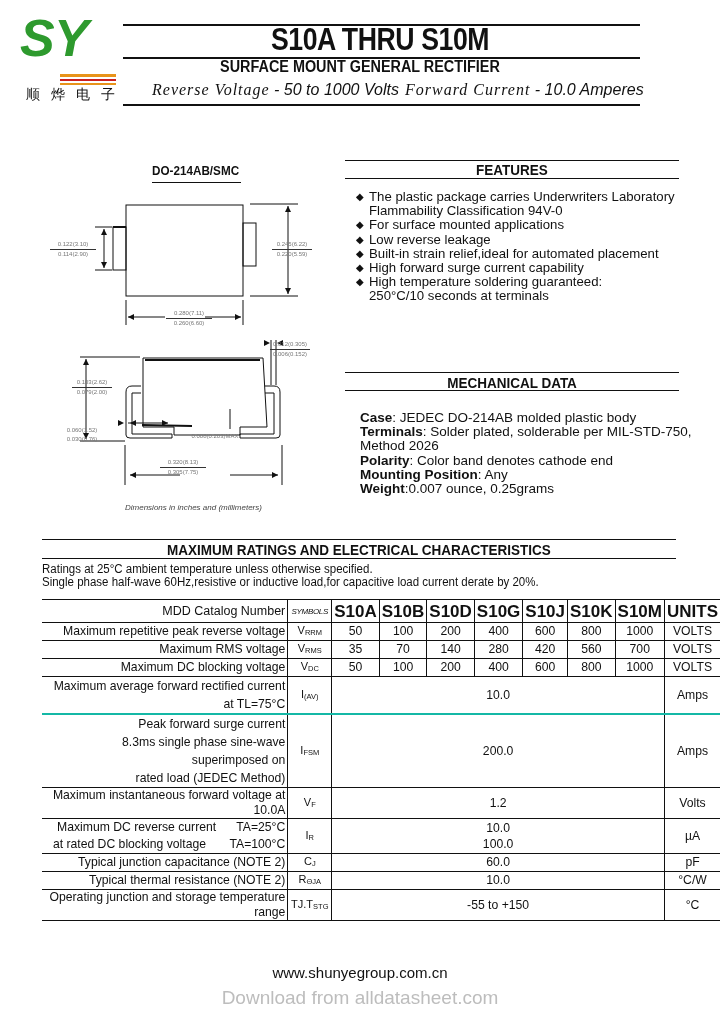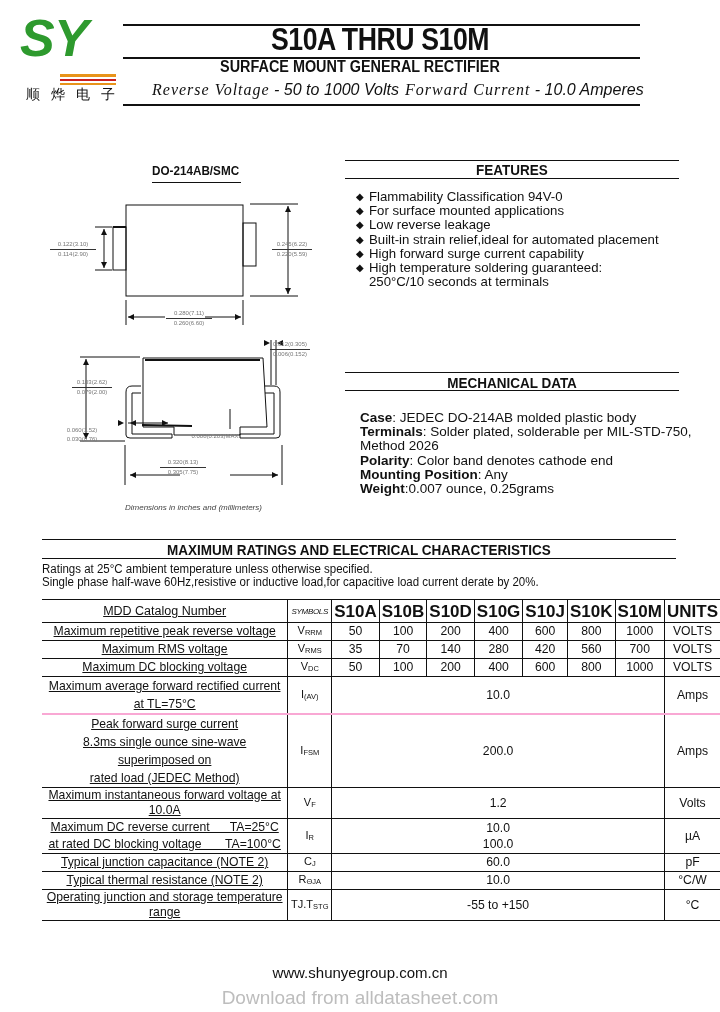--- a/index.html
+++ b/index.html
@@ -30,29 +30,29 @@
   .pkg-title { position:absolute; left:152px; top:163px; font-size:13px; font-weight:bold; transform:scaleX(0.9); transform-origin:left; }
   .dim { position:absolute; font-size:6px; color:#777; text-align:center; line-height:9px; }
   .dim .frac { border-top:1px solid #333; }
   .dim-caption { position:absolute; left:125px; top:503px; font-size:8px; font-style:italic; color:#444; }
   
   .mr-head { left:42px; top:541px; width:634px; }
   .notes { position:absolute; left:42px; top:563px; font-size:12.5px; line-height:13px; transform:scaleX(0.92); transform-origin:left; white-space:nowrap; }
   table.spec { position:absolute; left:42px; top:599px; border-collapse:collapse; font-size:12.2px; }
   table.spec td { border-top:1px solid #111; border-bottom:1px solid #111; padding:0 2px; height:16px; line-height:15px; vertical-align:middle; }
   table.spec td + td { border-left:1px solid #111; text-align:center;margin-top:36px; }
-  table.spec td.desc { width:282px; padding-left:2px; text-align:center;text-decoration:underline; }
+  table.spec td.desc { width:282px; padding-left:2px; text-align:right; }
   table.spec .hdr td { height:22px; font-weight:bold; font-size:17px; }
   table.spec .hdr td.sym { font-weight:normal; font-style:italic; font-size:8px; letter-spacing:-0.3px; }
   table.spec .hdr td.desc { font-weight:normal; font-size:12.5px; }
   table.spec td.sym { width:46px; font-size:11px; }
   table.spec td.sym sub { font-size:7.5px; vertical-align:-1px; text-transform:uppercase; }
   table.spec td.val { width:30px; }
   table.spec td.unit { width:48px; }
-  table.spec tr.thick td { border-top:2px solid #f9a8d4; }
+  table.spec tr.thick td { border-top:2px solid #14b8a6; }
   .desc-line { display:block; }
   
   .url { position:absolute; left:0; width:720px; top:964px; text-align:center; font-size:15px; color:#111; }
   .dl { position:absolute; left:0; width:720px; top:987px; text-align:center; font-size:19px; color:#bdbdbd; }
 </style>
 </head>
 <body>
 
 <div>
   <span class="logo-s" style="left:20px;">S</span>
@@ -169,20 +169,21 @@
     <div class="frac">0.305(7.75)</div>
   </div>
 <div class="dim-caption">Dimensions in inches and (millimeters)</div>
 
 <div class="hr" style="left:345px;top:160px;width:334px;height:1px;"></div>
 <div class="sec-head" style="left:345px;top:161px;width:334px;">FEATURES</div>
 <div class="hr" style="left:345px;top:178px;width:334px;height:1px;"></div>
 <ul class="feat-list">
   <li>
       <span class="bullet">◆</span>
+      <span class="desc-line">The plastic package carries Underwriters Laboratory</span>
       <span class="desc-line">Flammability Classification 94V-0</span>
     </li>
   <li>
       <span class="bullet">◆</span>
       <span class="desc-line">For surface mounted applications</span>
     </li>
   <li>
       <span class="bullet">◆</span>
       <span class="desc-line">Low reverse leakage</span>
     </li>
@@ -279,21 +280,21 @@
           <span class="desc-line">at TL=75°C</span>
         </td>
     <td class="sym"><span>I</span><sub>(AV)</sub></td>
     <td colspan="7">10.0</td>
     <td>Amps</td>
   </tr>
 
   <tr class="thick">
     <td class="desc" style="line-height:18px;">
           <span class="desc-line">Peak forward surge current</span>
-          <span class="desc-line">8.3ms single ounce sine-wave superimposed on</span>
+          <span class="desc-line">8.3ms single phase sine-wave superimposed on</span>
           <span class="desc-line">rated load (JEDEC Method)</span>
         </td>
     <td class="sym"><span>I</span><sub>FSM</sub></td>
     <td colspan="7">200.0</td>
     <td>Amps</td>
   </tr>
 
   <tr>
     <td class="desc">Maximum instantaneous forward voltage at 10.0A</td>
     <td class="sym"><span>V</span><sub>F</sub></td>

